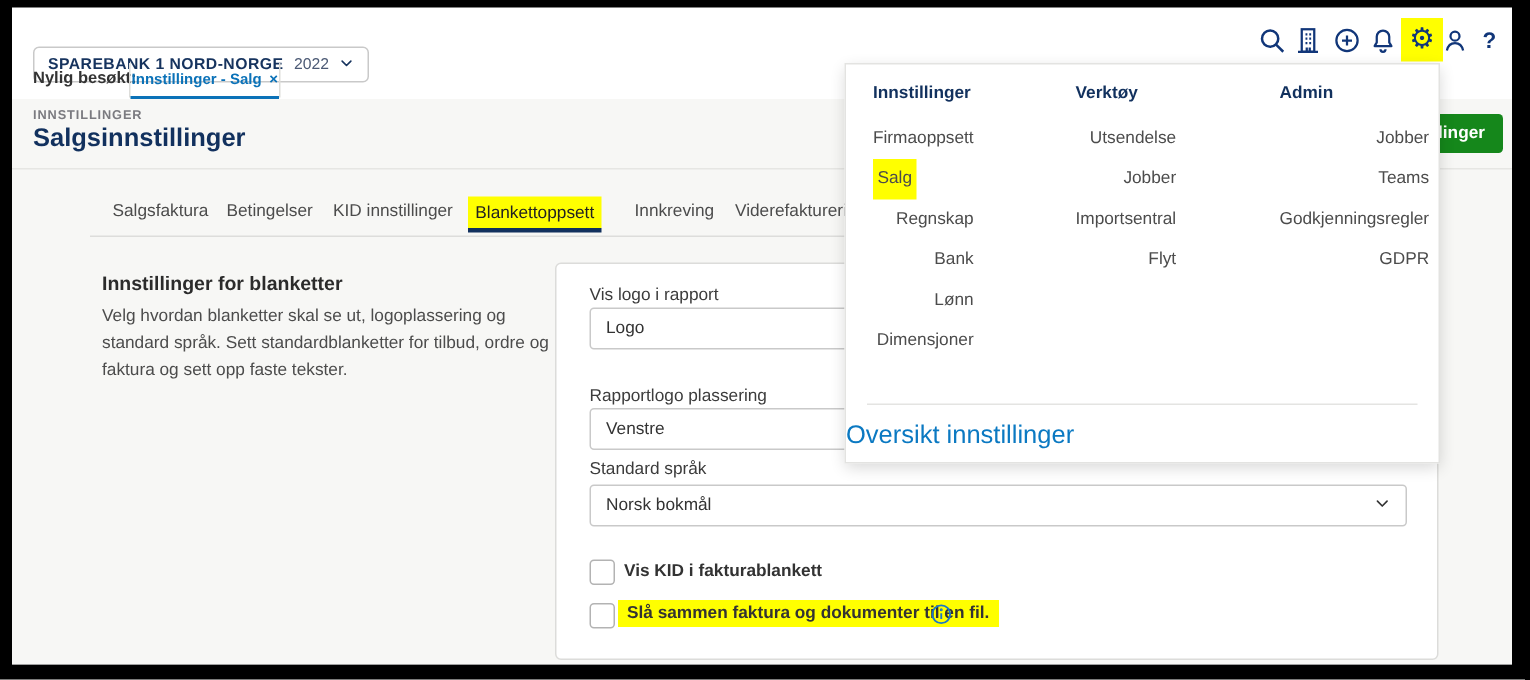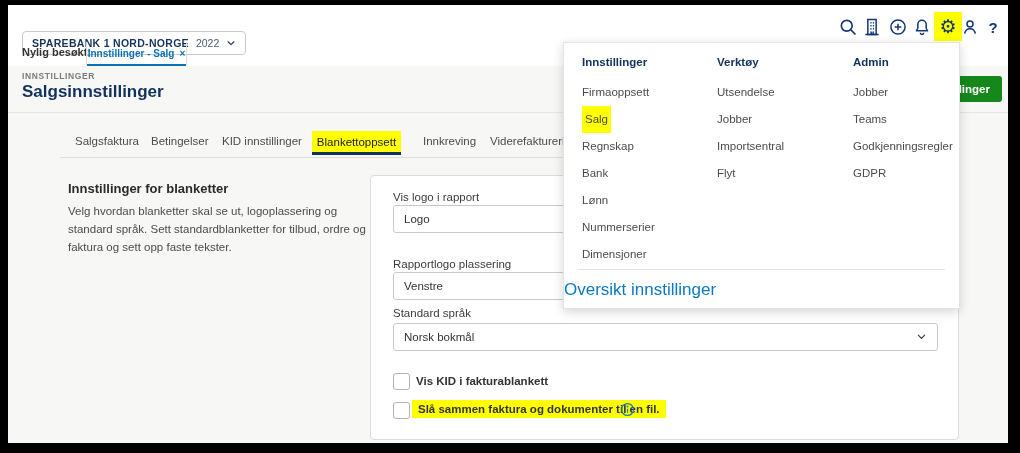--- a/index.html
+++ b/index.html
@@ -44,21 +44,21 @@
   .f-input{width:523px;height:26px;border:1px solid #c9c9c9;border-radius:3px;background:#fff;
       display:flex;align-items:center;padding:0 10px;font-size:11.5px;color:#333;cursor:pointer;justify-content:space-between;}
   .cbx{width:15px;height:15px;border:1px solid #b3b3b3;border-radius:3px;background:#fff;cursor:pointer;}
   .cbx-label{font-size:11.5px;font-weight:bold;color:#333;}
   .hl-yellow{background:#ffff00;padding:3px 6px;}
   
   .menu{left:555px;top:37px;width:395px;height:265px;background:#fff;border:1px solid #e3e3e1;
       box-shadow:0 3px 10px rgba(0,0,0,.16);z-index:20;}
   .menu-col{position:absolute;top:6px;display:flex;flex-direction:column;}
   .menu-col .mh{height:27px;line-height:27px;font-size:11.5px;font-weight:bold;color:#12315e;margin-bottom:3px;}
-  .menu-item{height:27px;line-height:27px;font-size:11.5px;color:#4c4c4c;cursor:pointer;white-space:nowrap;}
+  .menu-item{height:27px;line-height:27px;font-size:11.5px;color:#4c4c4c;cursor:pointer;white-space:nowrap;text-align:right;}
   .menu-item.hl{background:#ffff00;align-self:flex-start;padding:0 3px;}
   .menu-div{position:absolute;left:14px;right:14px;top:226px;height:1px;background:#e4e4e2;}
   .menu-footer{position:absolute;left:0;right:0;top:237px;text-align:left;font-size:17px;
       font-weight:normal;color:#0b79c2;cursor:pointer;}
   
   .green-btn{left:880px;top:71px;width:114px;height:26px;background:#15871b;border-radius:3px;
       display:flex;align-items:center;justify-content:flex-end;padding-right:12px;box-sizing:border-box;
       font-size:11.5px;font-weight:bold;color:#fff;z-index:5;cursor:pointer;}
 </style>
 </head>
@@ -201,21 +201,20 @@
 
   <div class="abs menu">
 
     <div class="menu-col" style="left:18px;">
       <div class="mh">Innstillinger</div>
       <div class="menu-item">Firmaoppsett</div>
       <div class="menu-item hl">Salg</div>
       <div class="menu-item">Regnskap</div>
       <div class="menu-item">Bank</div>
       <div class="menu-item">Lønn</div>
-      <div class="menu-item">Nummerserier</div>
       <div class="menu-item">Dimensjoner</div>
     </div>
 
     <div class="menu-col" style="left:153px;">
       <div class="mh">Verktøy</div>
       <div class="menu-item">Utsendelse</div>
       <div class="menu-item">Jobber</div>
       <div class="menu-item">Importsentral</div>
       <div class="menu-item">Flyt</div>
     </div>

